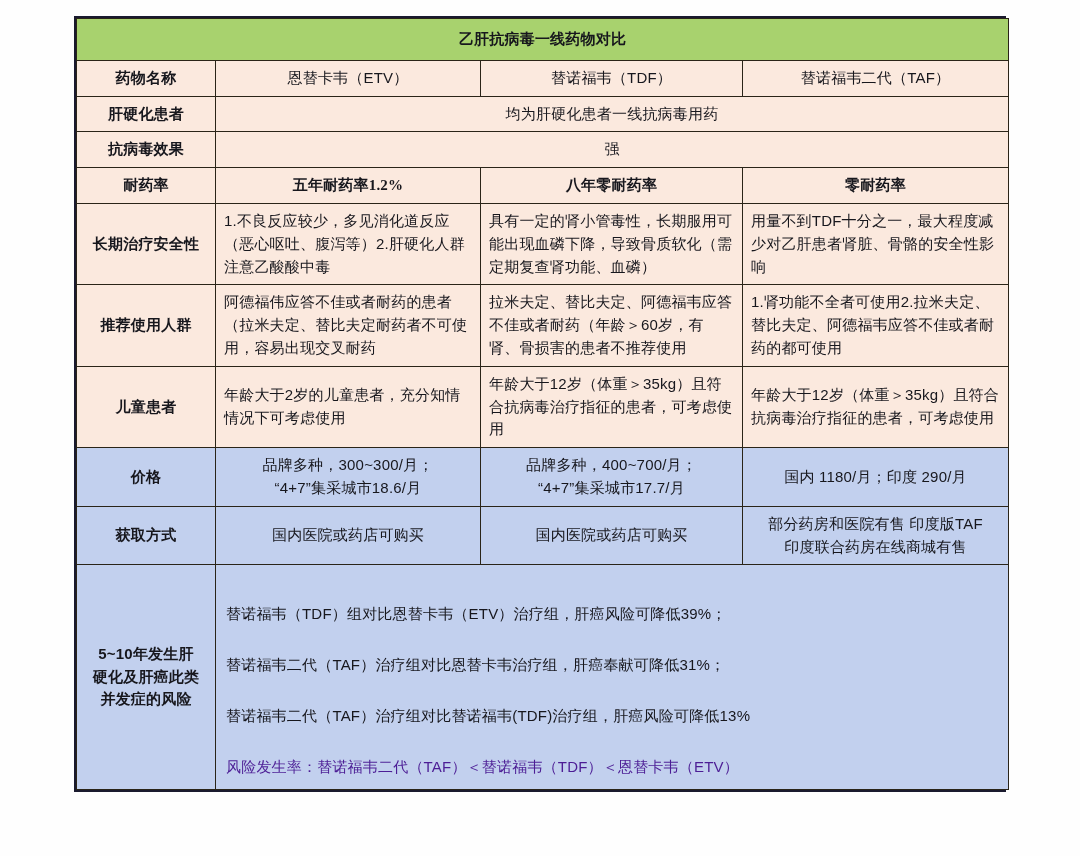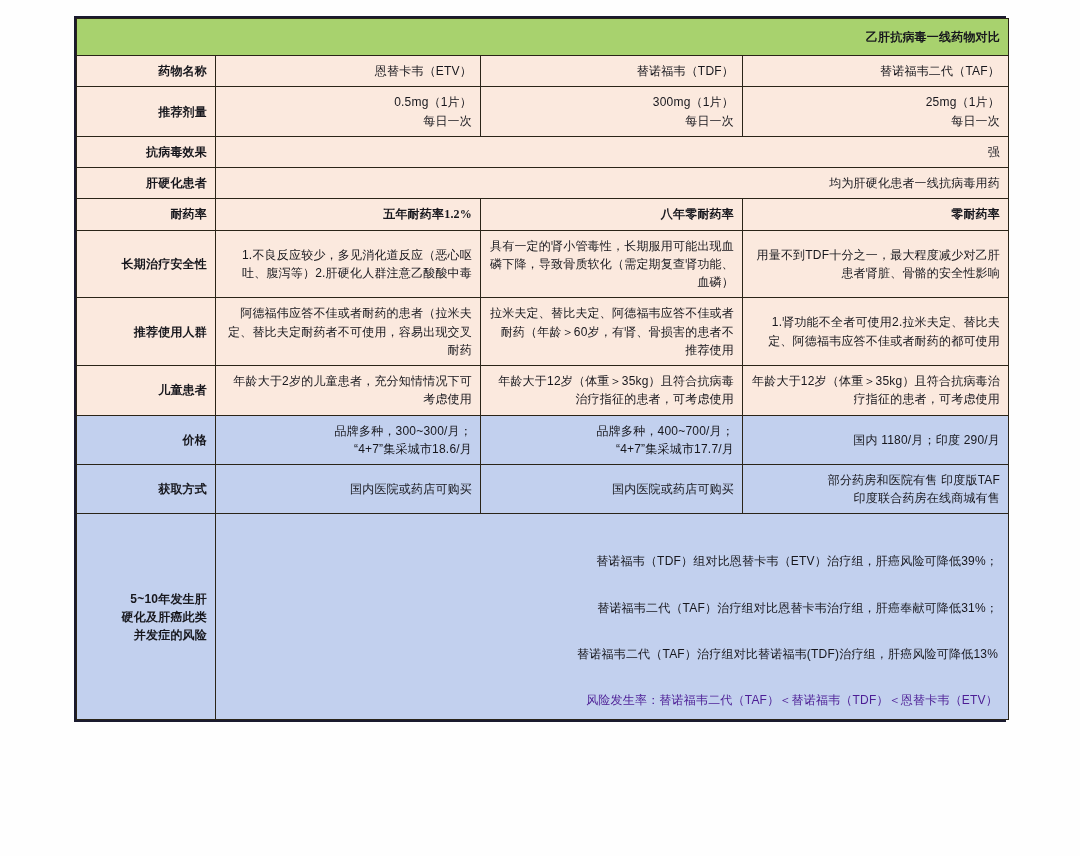--- a/index.html
+++ b/index.html
@@ -34,26 +34,25 @@
   table.cmp {
     border-collapse: collapse;
     width: 100%;
     table-layout: fixed;
   }
 
   table.cmp td {
     border: 1.5px solid #2a2418;
     padding: 6px 8px;
     vertical-align: middle;
-    font-size: 12px;
+    font-size: 15px;
     line-height: 1.52;
     color: #17171d;
     background: #fbe9de;
     letter-spacing: 0.2px;
-    text-align: right;
   }
 
   
   col.c0 { width: 139px; }
   col.c1 { width: 265px; }
   col.c2 { width: 262px; }
   col.c3 { width: 266px; }
 
   .title-cell {
     background: #a8d26e !important;
@@ -125,44 +124,29 @@
           <td class="title-cell" colspan="4">乙肝抗病毒一线药物对比</td>
         </tr>
 
         <tr>
           <td class="rowlabel">药物名称</td>
           <td class="ctr">恩替卡韦（ETV）</td>
           <td class="ctr">替诺福韦（TDF）</td>
           <td class="ctr">替诺福韦二代（TAF）</td>
         </tr>
 
-        <tr>
-          <td class="rowlabel">推荐剂量</td>
-          <td class="ctr two-line">
-            <div>0.5mg（1片）</div>
-            <div>每日一次</div>
-          </td>
-          <td class="ctr two-line">
-            <div>300mg（1片）</div>
-            <div>每日一次</div>
-          </td>
-          <td class="ctr two-line">
-            <div>25mg（1片）</div>
-            <div>每日一次</div>
-          </td>
+
+        <tr>
+          <td class="rowlabel">肝硬化患者</td>
+          <td class="ctr" colspan="3">均为肝硬化患者一线抗病毒用药</td>
         </tr>
 
         <tr>
           <td class="rowlabel">抗病毒效果</td>
           <td class="ctr" colspan="3">强</td>
-        </tr>
-
-        <tr>
-          <td class="rowlabel">肝硬化患者</td>
-          <td class="ctr" colspan="3">均为肝硬化患者一线抗病毒用药</td>
         </tr>
 
         <tr>
           <td class="rowlabel">耐药率</td>
           <td class="ctr red">五年耐药率1.2%</td>
           <td class="ctr red">八年零耐药率</td>
           <td class="ctr red">零耐药率</td>
         </tr>
 
         <tr>

